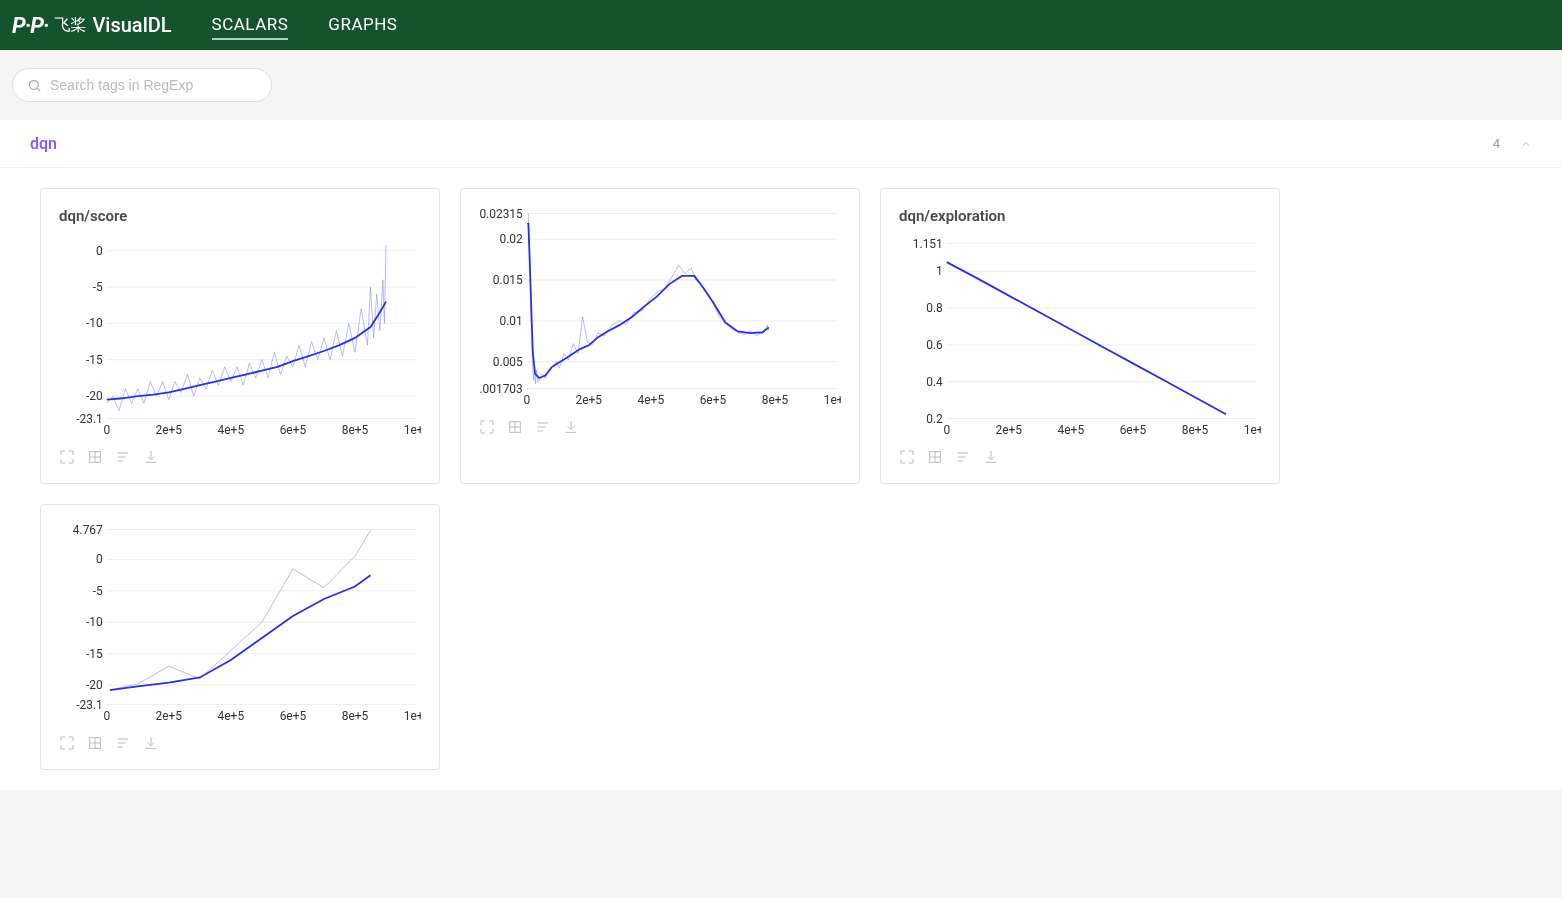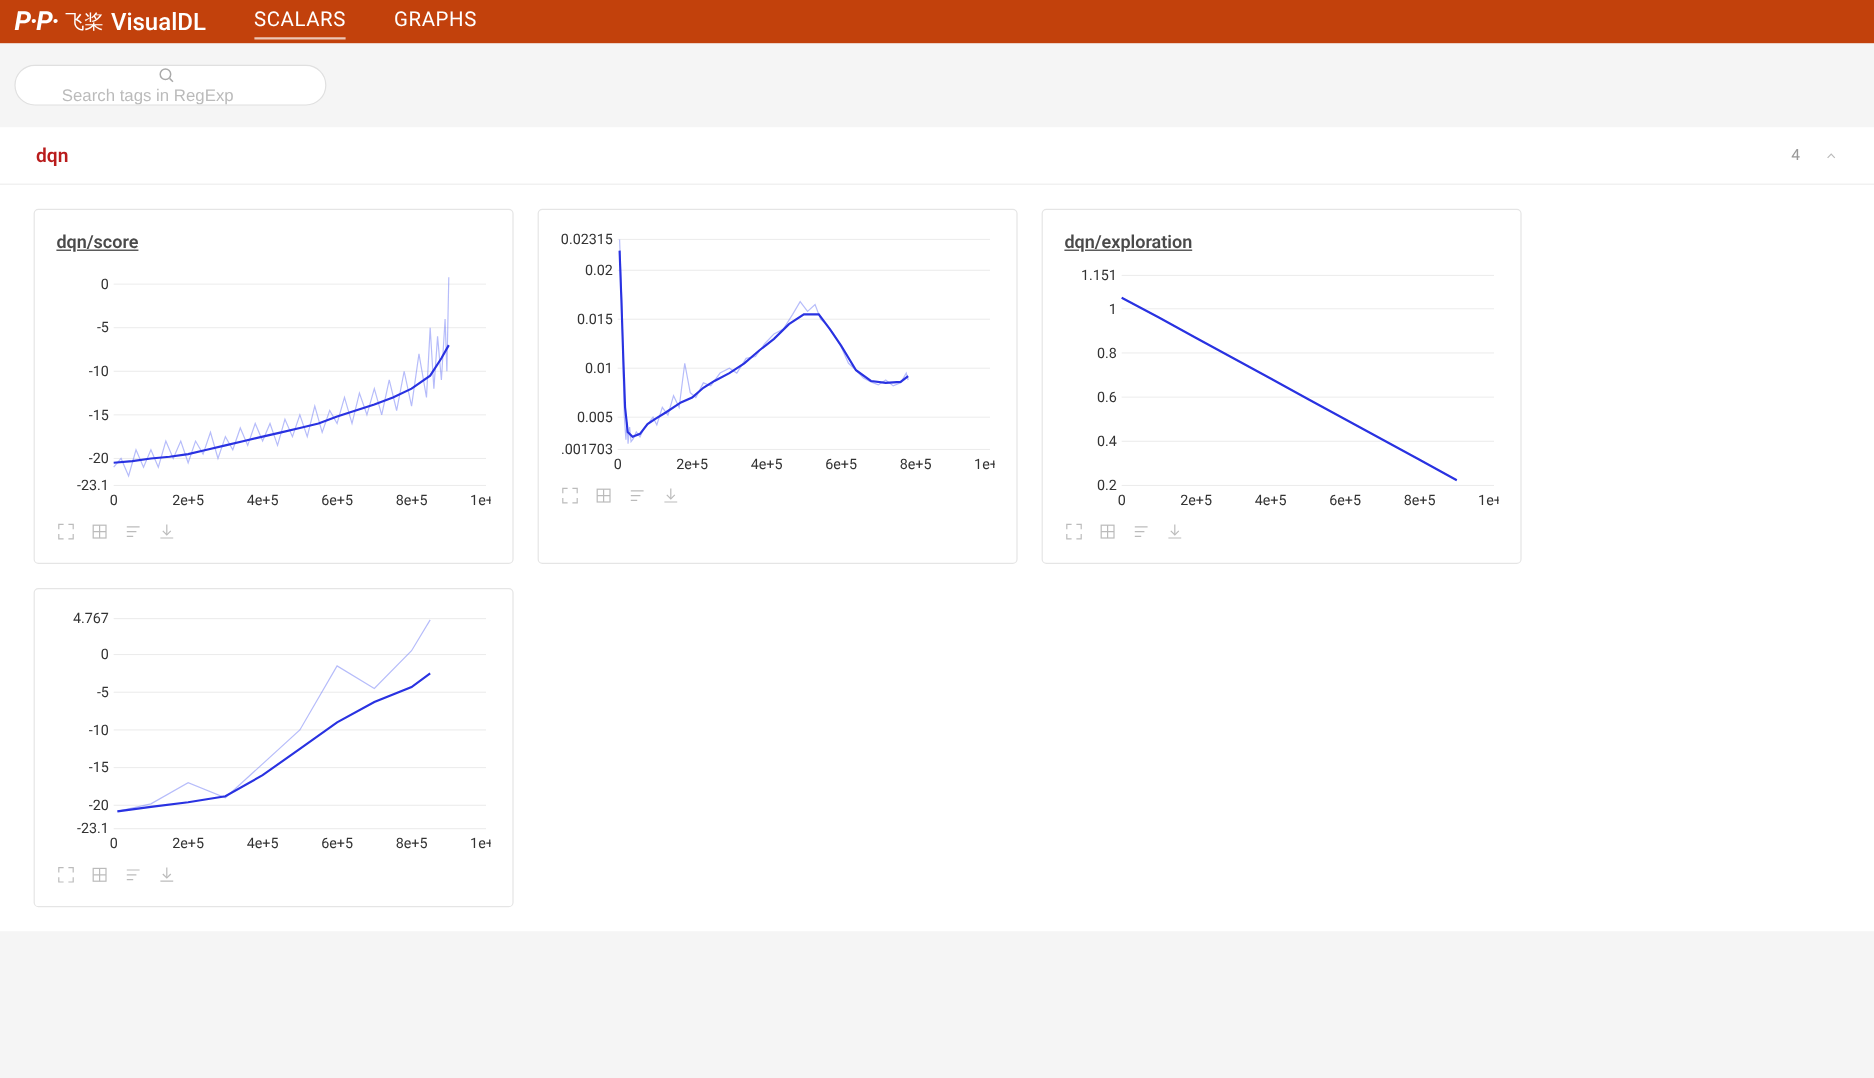--- a/index.html
+++ b/index.html
@@ -1,20 +1,20 @@
 <!DOCTYPE html>
 <html><head>
 <meta charset="utf-8">
 <style>
 * { margin: 0; padding: 0; box-sizing: border-box; }
 body { font-family: -apple-system, BlinkMacSystemFont, "Segoe UI", Roboto, sans-serif; background: #f5f5f5; color: #333; }
 
 .header {
-  background: #c2410c;
-  height: 36px;
+  background: #14532d;
+  height: 50px;
   display: flex;
   align-items: center;
   padding: 0 12px;
 }
 .logo {
   display: flex;
   align-items: center;
   color: #fff;
   font-size: 20px;
   font-weight: 500;
@@ -45,21 +45,20 @@
 }
 .search-wrap {
   display: flex;
   align-items: center;
   background: #fff;
   border: 1px solid #e0e0e0;
   border-radius: 20px;
   width: 260px;
   height: 34px;
   padding: 0 14px;
-  flex-direction: column;
 }
 .search-icon { width: 15px; height: 15px; margin-right: 8px; fill: none; stroke: #aaa; stroke-width: 2; }
 .search-input {
   border: none;
   outline: none;
   font-size: 14px;
   color: #333;
   flex: 1;
   background: transparent;
 }
@@ -69,31 +68,30 @@
   background: #fff;
   margin: 0 0 10px 0;
 }
 .section-header {
   display: flex;
   align-items: center;
   justify-content: space-between;
   padding: 14px 30px;
   border-bottom: 1px solid #eee;
 }
-.section-title { font-size: 16px; font-weight: 600; color: #b91c1c; }
+.section-title { font-size: 16px; font-weight: 600; color: #8b5cf6; }
 .section-meta { display: flex; align-items: center; gap: 20px; color: #999; font-size: 13px; }
 .chev { width: 12px; height: 12px; cursor:pointer; }
 .chev svg { width:100%; height:100%; fill:none; stroke:#bbb; stroke-width:2; }
 
 .cards {
   display: flex;
   flex-wrap: wrap;
   gap: 20px;
-  padding: 20px 28px;
-  text-decoration: underline;
+  padding: 20px 40px;
 }
 .card {
   width: 400px;
   border: 1px solid #e5e5e5;
   border-radius: 4px;
   padding: 18px;
   background: #fff;
 }
 .card-title { font-size: 15px; font-weight: 600; color: #4a4a4a; margin-bottom: 12px; }
 .chart-area { position: relative; height: 200px; }

